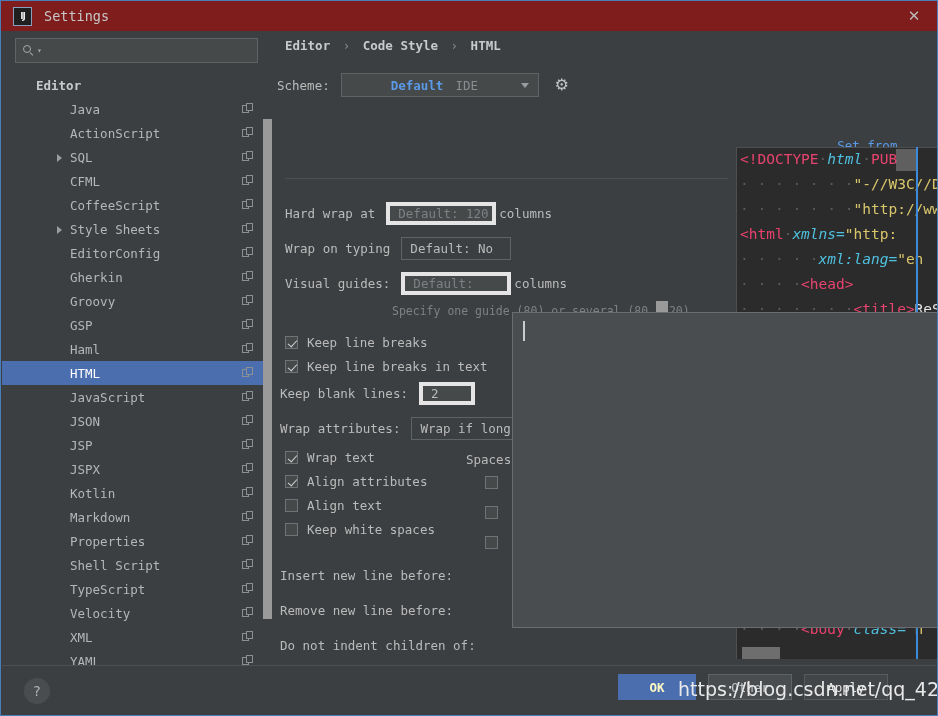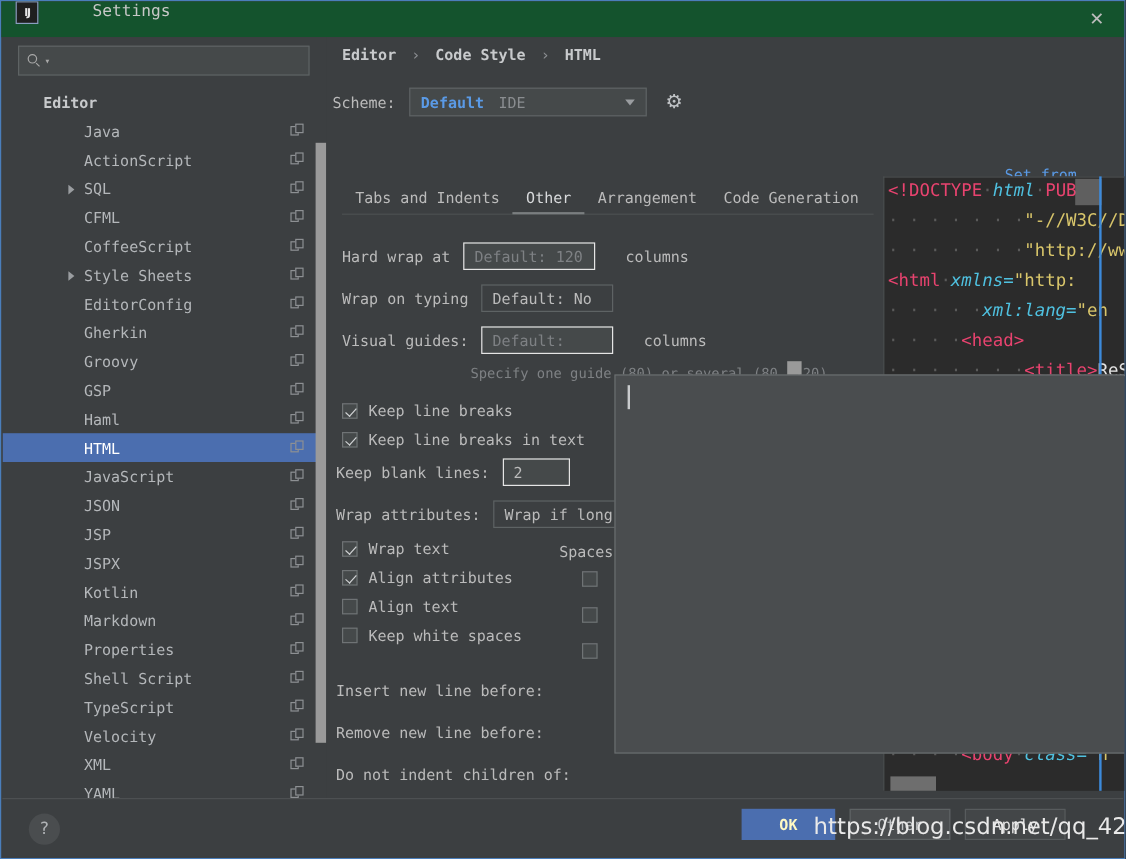--- a/index.html
+++ b/index.html
@@ -17,22 +17,22 @@
     border: 1px solid #4a7ebb;
     box-sizing: border-box;
     overflow: hidden;
     color: #bbbbbb;
   }
 
   
   #titlebar {
     position: absolute; left: 0; top: 0;
     width: 100%; height: 30px;
-    background: #14532d;
-    display: flex; align-items: flex-start; gap: 33px;
+    background: #7f1d1d;
+    display: flex; align-items: center;
   }
   #ij-logo {
     width: 17px; height: 17px;
     margin-left: 12px;
     background: #1f1f1f;
     border: 1px solid #8a9fc0;
     color: #e8e8e8;
     font-size: 9px; font-weight: bold;
     display: flex; align-items: center; justify-content: center;
     letter-spacing: -1px;
@@ -170,20 +170,21 @@
   }
   #scheme-label { font-size: 12.5px; color: #bbbbbb; }
   #scheme-select {
     margin-left: 11px;
     width: 198px; height: 24px;
     background: #45494a;
     border: 1px solid #5e6364;
     box-sizing: border-box;
     display: flex; align-items: center;
     position: relative;
+    padding-left: 40px;
   }
   #scheme-value {
     margin-left: 9px;
     font-size: 12.5px; color: #5a9ae6; font-weight: bold;
   }
   #scheme-sub {
     margin-left: 12px;
     font-size: 12.5px; color: #8a8d90;
   }
   #scheme-arrow {
@@ -237,40 +238,40 @@
     overflow: hidden;
   }
   .frow {
     position: absolute;
     display: flex; align-items: center;
     font-size: 12.5px; color: #bbbbbb;
   }
   .flabel { white-space: nowrap; }
   .finput {
     background: #45494a;
-    border: 1px solid #e5e5e5;
+    border: 4px solid #e5e5e5;
     box-sizing: border-box;
     height: 23px;
     display: flex; align-items: center;
     padding-left: 8px;
     font-size: 12.5px;
     color: #bbbbbb;
   }
   .finput.ph { color: #7e8184; }
   .fselect {
     background: #3c3f41;
     border: 1px solid #5e6364;
     box-sizing: border-box;
     height: 23px;
     display: flex; align-items: center;
     padding-left: 8px;
     font-size: 12.5px; color: #bbbbbb;
     position: relative;
   }
-  .unit { margin-left: 25px; font-size: 12.5px; color: #bbbbbb; }
+  .unit { margin-left: 3px; font-size: 12.5px; color: #bbbbbb; }
   .hint {
     position: absolute;
     font-size: 11.5px; color: #7e8184;
   }
   .cbrow {
     position: absolute;
     display: flex; align-items: center;
     font-size: 12.5px; color: #bbbbbb;
   }
   .cbox {
@@ -638,26 +639,20 @@
       <div id="scheme-select">
         <span id="scheme-value">Default</span>
         <span id="scheme-sub">IDE</span>
         <span id="scheme-arrow"></span>
       </div>
       <div id="gear-btn">⚙</div>
     </div>
 
     <div id="set-from">Set from...</div>
 
-    <div id="tabs">
-        <div class="tab">Tabs and Indents</div>
-        <div class="tab active">Other</div>
-        <div class="tab">Arrangement</div>
-        <div class="tab">Code Generation</div>
-      </div>
     <div id="tab-underline"></div>
 
     <div id="form">
 
       <div class="frow" style="left:13px; top:21px;">
         <span class="flabel">Hard wrap at</span>
         <span class="finput ph" style="width:110px; margin-left:11px;">Default: 120</span>
         <span class="unit">columns</span>
       </div>
 

